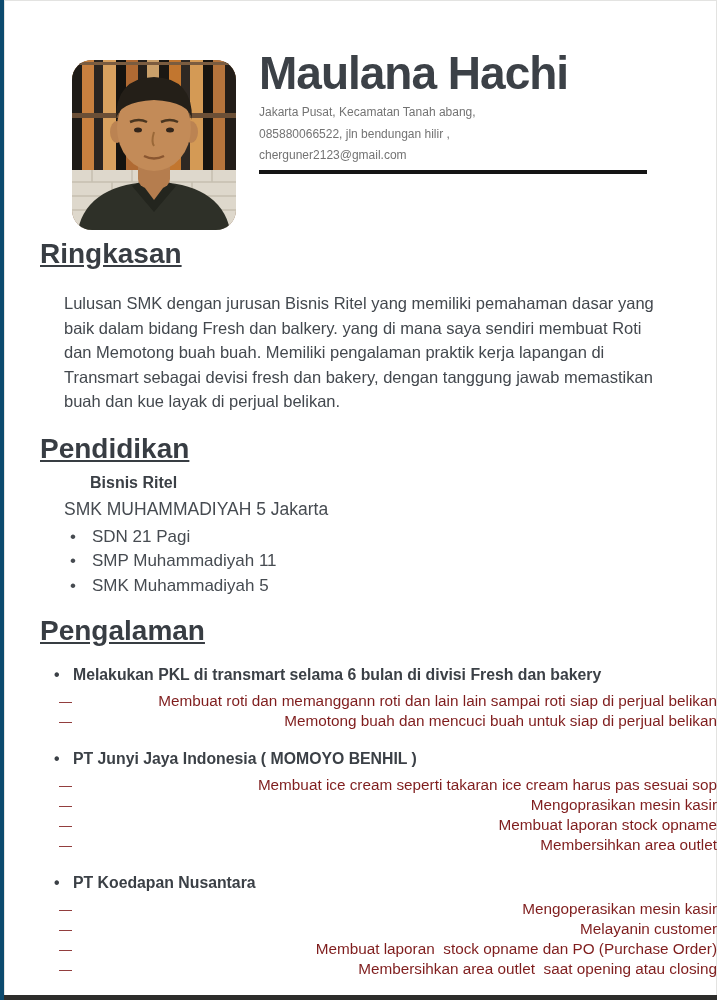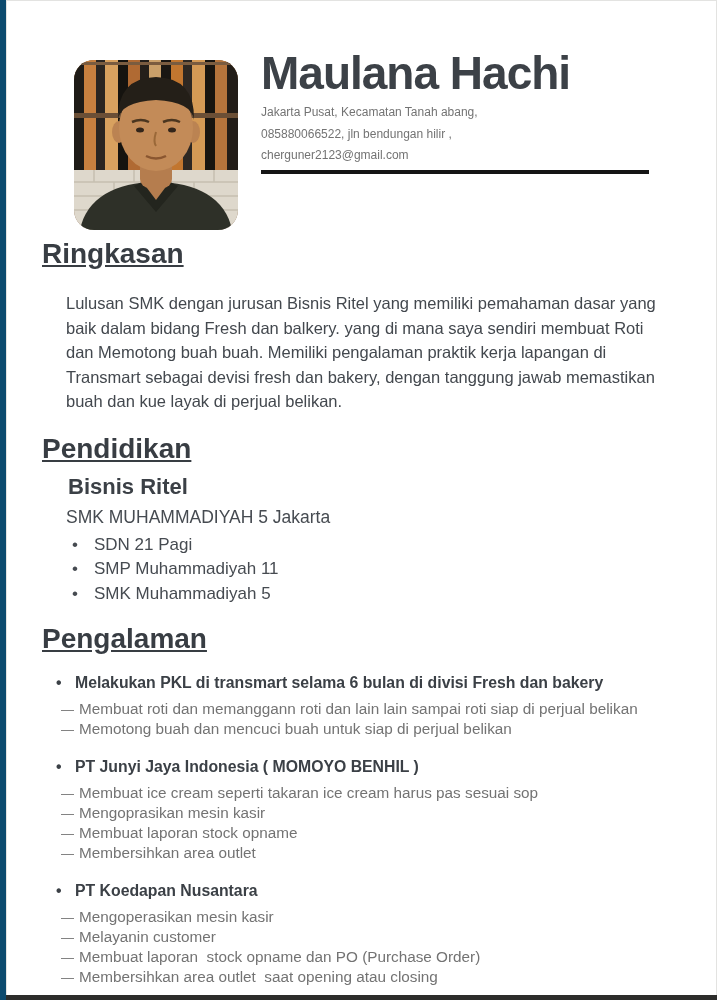--- a/index.html
+++ b/index.html
@@ -1,21 +1,21 @@
 <!DOCTYPE html>
 <html><head>
 <meta charset="utf-8">
 <style>
   * { margin:0; padding:0; box-sizing:border-box; }
   html,body { width:717px; height:1000px; background:#f0f0ee; }
   body { font-family:"Liberation Sans","DejaVu Sans",sans-serif; }
   .page {
     position:relative; width:717px; height:1000px; background:#ffffff;
     overflow:hidden; box-shadow: inset 0 0 0 1px #e3e3e1;
-    border-left:6px solid #0c4a6e;
+    border-left:4px solid #0c4a6e;
   }
   
   .hdr { position:relative; height:238px; }
   .photo {
     position:absolute; left:68px; top:60px; width:164px; height:170px;
     border-radius:20px; overflow:hidden; background:#8a6a4d;
   }
   .photo svg { display:block; }
   .idblock { position:absolute; left:255px; top:48px; width:408px; }
   .name {
@@ -28,38 +28,38 @@
   h2.sec {
     margin-left:36px; font-size:28px; font-weight:bold; color:#383d43;
     line-height:32px;
     text-decoration:underline;
   }
   h2.caps { font-size:25px; letter-spacing:0.5px; }
   .summary-text {
     margin:21px 0 0 60px; width:596px; font-size:16.5px; line-height:24.5px;
     color:#43484e;
   }
-  .edu-major { margin:9px 0 0 62px; font-size:22px; font-weight:bold; color:#3b4046; }
+  .edu-major { margin:9px 0 0 86px; font-size:16px; font-weight:bold; color:#3b4046; }
   .edu-school { margin:7px 0 0 60px; font-size:17.5px; color:#464b51; }
   ul.dotlist { list-style:none; margin:5px 0 0 66px; }
   ul.dotlist li {
     position:relative; padding-left:22px; font-size:17px; line-height:24.5px; color:#464b51;
   }
   ul.dotlist li::before { content:"•"; position:absolute; left:0; color:#464b51; }
   
   .job { margin-top:11px; }
   .job-title {
     position:relative; margin-left:50px; padding-left:19px;
     font-size:15.8px; font-weight:bold; color:#3b4046; line-height:19px;margin-top:18px;
   }
   .job-title::before { content:"•"; position:absolute; left:0; }
   ul.dashlist { list-style:none; margin:7px 0 0 55px; }
   ul.dashlist li {
     position:relative; padding-left:18px; font-size:15.3px; line-height:20px;
-    color:#737373; white-space:pre-wrap;
+    color:#7f1d1d; white-space:pre-wrap;text-align:right;
   }
   ul.dashlist li::before { content:"—"; position:absolute; left:0; font-size:13px; top:1px; }
   .bottom-bar { position:absolute; left:0; bottom:0; width:717px; height:5px; background:#2d2d2b; }
   .mt-pend { margin-top:19px; }
   .mt-peng { margin-top:17px; }
   .mt-ket { margin-top:16px; }
 </style>
 </head>
 <body>
 

